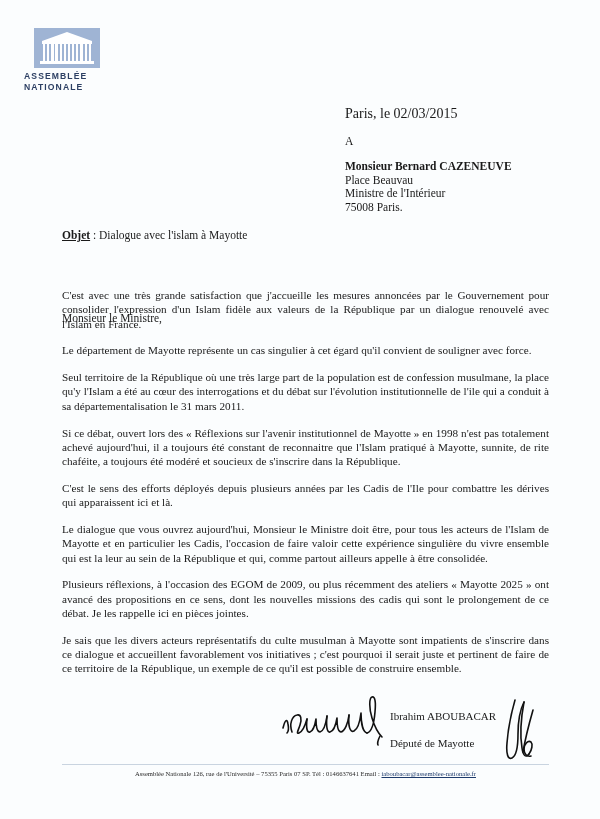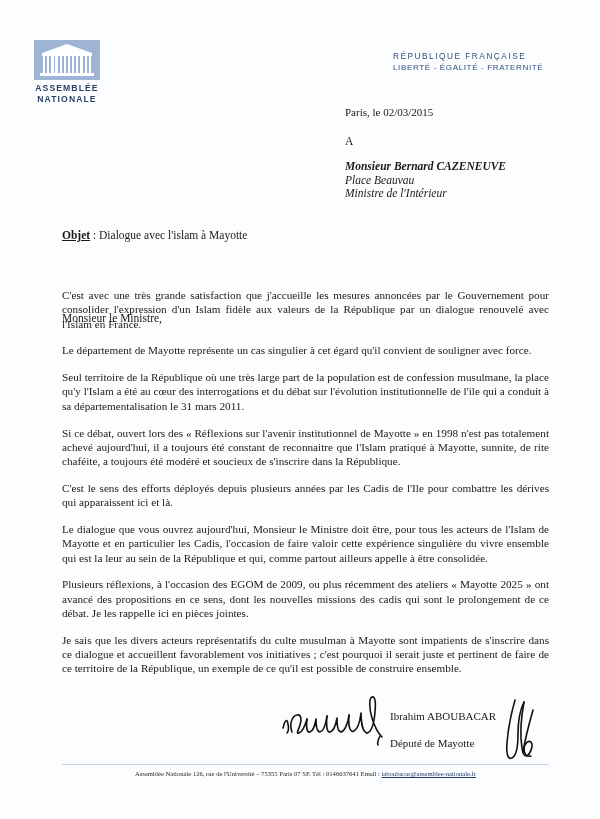--- a/index.html
+++ b/index.html
@@ -21,23 +21,23 @@
   .letterhead {
     position: absolute;
     top: 28px;
     left: 0;
     width: 600px;
     height: 70px;
   }
   .logo-block {
     position: absolute;
     left: 24px;
-    top: 12px;
+    top: 0;
     width: 86px;
-    text-align: center;
+    text-align: left;
   }
   .logo-mark {
     width: 66px;
     height: 40px;
     margin: 0 auto;
     background: #9fb4d4;
     position: relative;
     overflow: hidden;
   }
   .logo-mark .pediment {
@@ -106,35 +106,34 @@
   .republique .l2 {
     font-size: 8.1px;
     letter-spacing: 0.6px;
   }
 
   
   .date-line {
     position: absolute;
     left: 345px;
     top: 106px;
-    font-size: 11px;
+    font-size: 14px;
   }
   .attn {
     position: absolute;
     left: 345px;
     top: 135px;
     font-size: 11.5px;
   }
   .recipient {
     position: absolute;
     left: 345px;
     top: 160px;
     font-size: 11.5px;
     line-height: 13.6px;
-    font-style: italic;
   }
   .recipient .name {
     font-weight: bold;
   }
 
   
   .objet {
     position: absolute;
     left: 62px;
     top: 229px;
@@ -247,33 +246,30 @@
             <i></i>
         </div>
         <div class="base"></div>
       </div>
       <div class="logo-text">
         <div>ASSEMBLÉE</div>
         <div>NATIONALE</div>
       </div>
     </div>
 
-    <div class="republique">
-      <div class="l1">RÉPUBLIQUE FRANÇAISE</div>
-      <div class="l2">LIBERTÉ - ÉGALITÉ - FRATERNITÉ</div>
-    </div>
   </div>
 
   <div class="date-line">Paris, le 02/03/2015</div>
   <div class="attn">A</div>
 
   <div class="recipient">
     <div class="name">Monsieur Bernard CAZENEUVE</div>
     <div>Place Beauvau</div>
     <div>Ministre de l'Intérieur</div>
+    <div>75008 Paris.</div>
   </div>
 
   <div class="objet">
     <span class="lbl">Objet</span><span> : Dialogue avec l'islam à Mayotte</span>
   </div>
 
   <div class="salutation">Monsieur le Ministre,</div>
 
   <div class="body">
     <p>C'est avec une très grande satisfaction que j'accueille les mesures annoncées par le Gouvernement pour consolider l'expression d'un Islam fidèle aux valeurs de la République par un dialogue renouvelé avec l'Islam en France.</p>

